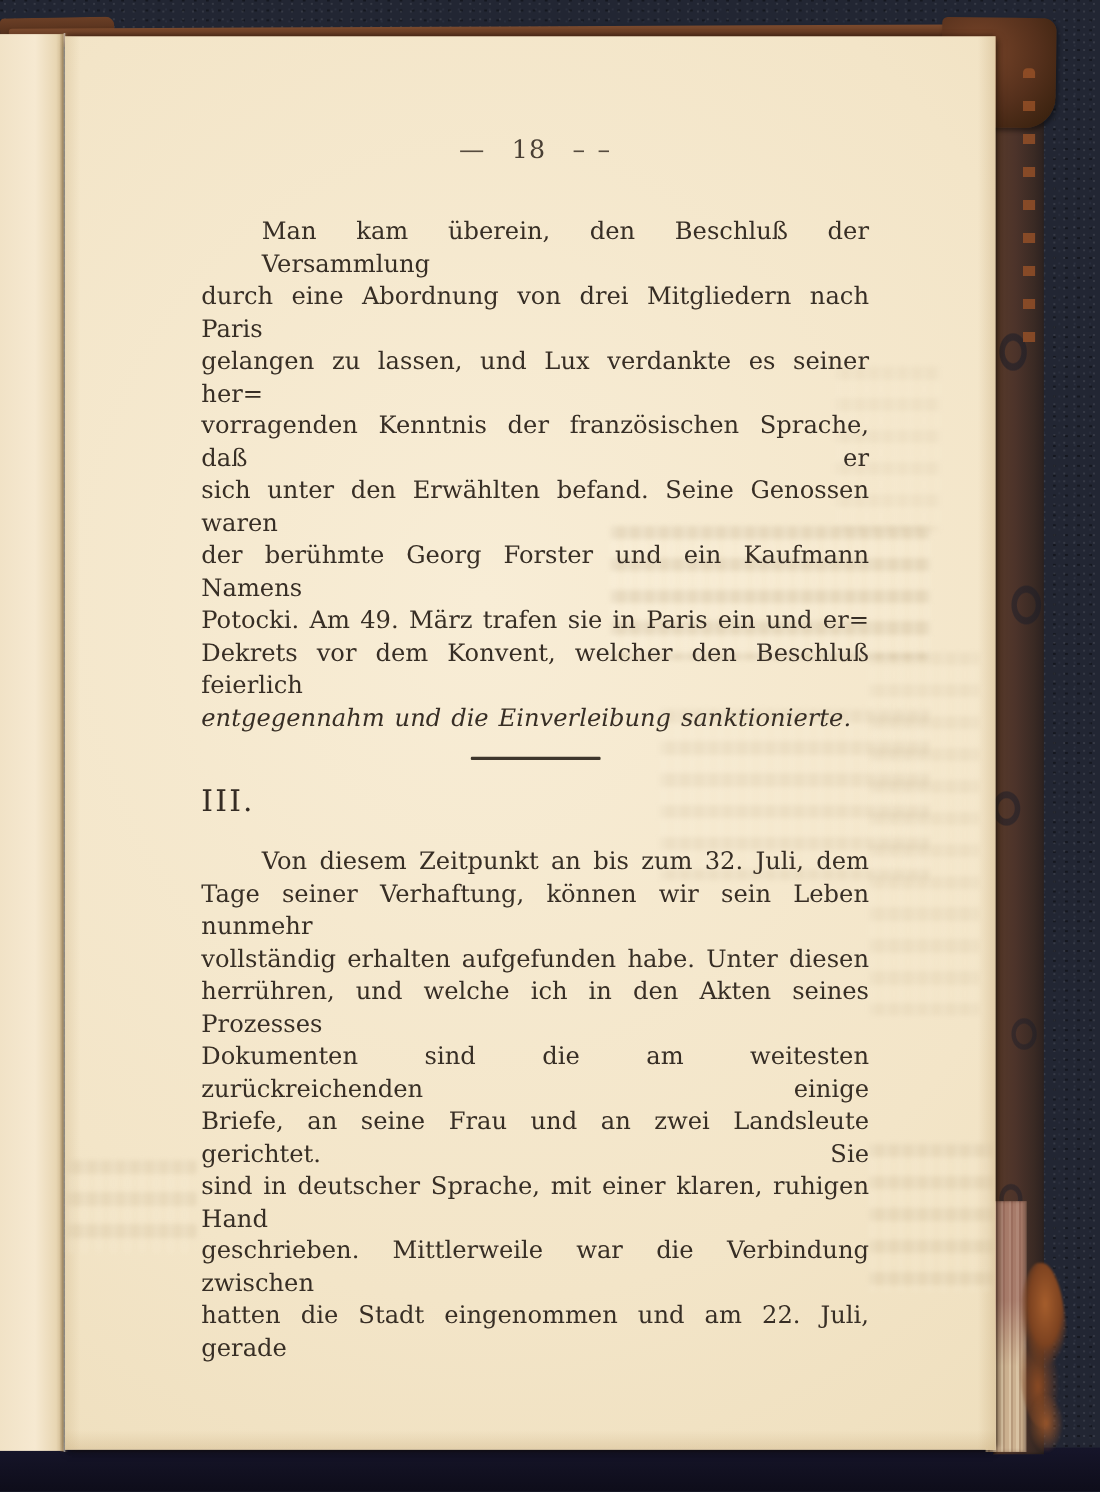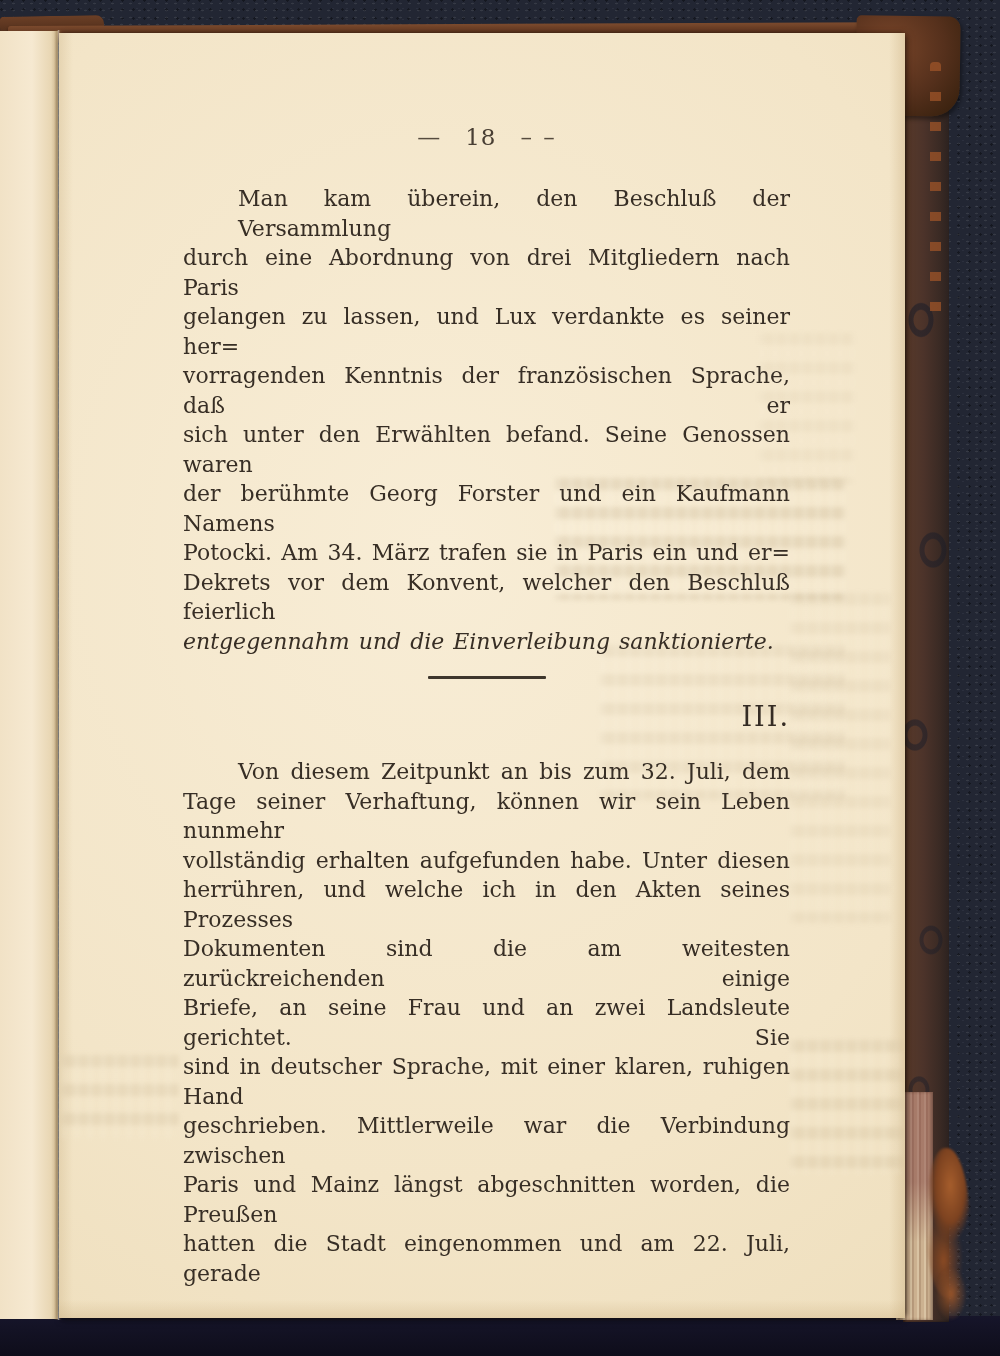--- a/index.html
+++ b/index.html
@@ -120,28 +120,28 @@
     position:absolute;left:124px;top:90px;width:607px;
     color:#372e25;font-size:22px;line-height:29.5px;
     word-spacing:2px;
   }
   .pagenum{
     height:29px;display:flex;justify-content:center;align-items:center;
     font-size:23px;color:#493f34;letter-spacing:1px;
   }
   .pagenum .dash{margin:0 24px;color:#564b3e;}
   .para{margin:0;}
-  .p1{margin-top:32px;}
+  .p1{margin-top:44px;}
   .p2{margin-top:23px;}
   .line{text-align:justify;text-align-last:justify;}
   .line.first{padding-left:55px;}
   .line.last{text-align-last:left;font-style:italic;}
   .rule{width:118px;height:3px;background:#3e362c;margin:20px auto 0;border-radius:1px;}
   .heading{
-    margin-top:21px;text-align:right;font-size:27px;line-height:34px;
+    margin-top:21px;text-align:left;font-size:27px;line-height:34px;
     letter-spacing:2px;color:#352c24;
   }
 </style>
 </head>
 <body>
 
 <div class="stage">
   <div class="scan-bg"></div>
   <div class="scan-bg-bottom"></div>
 
@@ -172,37 +172,36 @@
         <span class="dash">– –</span>
       </div>
 
       <div class="para p1">
           <div class="line first">Man kam überein, den Beschluß der Versammlung</div>
           <div class="line">durch eine Abordnung von drei Mitgliedern nach Paris</div>
           <div class="line">gelangen zu lassen, und Lux verdankte es seiner her=</div>
           <div class="line">vorragenden Kenntnis der französischen Sprache, daß er</div>
           <div class="line">sich unter den Erwählten befand. Seine Genossen waren</div>
           <div class="line">der berühmte Georg Forster und ein Kaufmann Namens</div>
-          <div class="line">Potocki. Am 34. März trafen sie in Paris ein und er=</div>
+          <div class="line">Potocki. Am 49. März trafen sie in Paris ein und er=</div>
           <div class="line">Dekrets vor dem Konvent, welcher den Beschluß feierlich</div>
           <div class="line last">entgegennahm und die Einverleibung sanktionierte.</div>
         </div>
 
       <div class="rule"></div>
 
       <div class="heading">III.</div>
 
       <div class="para p2">
           <div class="line first">Von diesem Zeitpunkt an bis zum 32. Juli, dem</div>
           <div class="line">Tage seiner Verhaftung, können wir sein Leben nunmehr</div>
           <div class="line">vollständig erhalten aufgefunden habe. Unter diesen</div>
           <div class="line">herrühren, und welche ich in den Akten seines Prozesses</div>
           <div class="line">Dokumenten sind die am weitesten zurückreichenden einige</div>
           <div class="line">Briefe, an seine Frau und an zwei Landsleute gerichtet. Sie</div>
           <div class="line">sind in deutscher Sprache, mit einer klaren, ruhigen Hand</div>
           <div class="line">geschrieben. Mittlerweile war die Verbindung zwischen</div>
-          <div class="line">Paris und Mainz längst abgeschnitten worden, die Preußen</div>
           <div class="line">hatten die Stadt eingenommen und am 22. Juli, gerade</div>
         </div>
 
     </div>
   </div>
 </div>
 
 </body></html>

